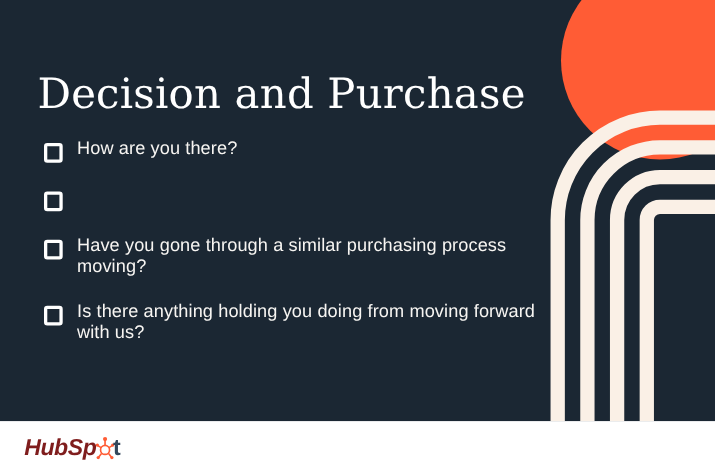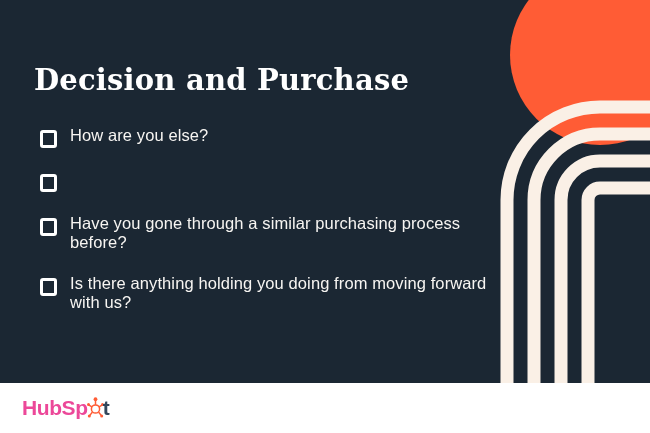--- a/index.html
+++ b/index.html
@@ -33,22 +33,22 @@
     height: 383px;
     display: block;
   }
   
   .title {
     position: absolute;
     left: 34px;
     top: 63px;
     margin: 0;
     font-family: "DejaVu Serif", "Liberation Serif", serif;
-    font-weight: bold;
-    font-size: 29px;
+    font-weight: normal;
+    font-size: 38px;
     letter-spacing: 0.2px;
     color: #ffffff;
     white-space: nowrap;
   }
   
   .bullets {
     position: absolute;
     left: 40px;
     top: 126px;
     width: 460px;
@@ -95,22 +95,23 @@
     top: 11px;
     display: flex;
     align-items: center;
     height: 26px;
   }
   .logo-text {
     font-family: "Liberation Sans", sans-serif;
     font-weight: bold;
     font-size: 21px;
     letter-spacing: -0.4px;
-    color: #ec4899;
+    color: #7f1d1d;
     line-height: 1;
+    font-style: italic;
   }
   .logo-mark {
     display: block;
     margin: 0 0px 0 -1px;
   }
   .logo-text-tail {
     font-family: "Liberation Sans", sans-serif;
     font-weight: bold;
     font-size: 21px;
     letter-spacing: -0.4px;
@@ -141,28 +142,28 @@
         <path fill="none" stroke="#faf0e6" stroke-width="13" d="M 111 383 L 111 200 A 39 39 0 0 1 150 161 L 220 161"></path>
         <path fill="none" stroke="#faf0e6" stroke-width="13" d="M 138 383 L 138 200 A 12 12 0 0 1 150 188 L 220 188"></path>
       </g>
     </svg>
 
     <h1 class="title">Decision and Purchase</h1>
 
     <ul class="bullets">
       <li class="bullet-item">
         <span class="bullet-mark"></span>
-        <span class="bullet-text">How are you else?</span>
+        <span class="bullet-text">How are you there?</span>
       </li>
       <li class="bullet-item">
         <span class="bullet-mark"></span>
       </li>
       <li class="bullet-item">
         <span class="bullet-mark"></span>
-        <span class="bullet-text">Have you gone through a similar purchasing process before?</span>
+        <span class="bullet-text">Have you gone through a similar purchasing process moving?</span>
       </li>
       <li class="bullet-item">
         <span class="bullet-mark"></span>
         <span class="bullet-text">Is there anything holding you doing from moving forward with us?</span>
       </li>
     </ul>
 
   </div>
 
   <div class="footer">

